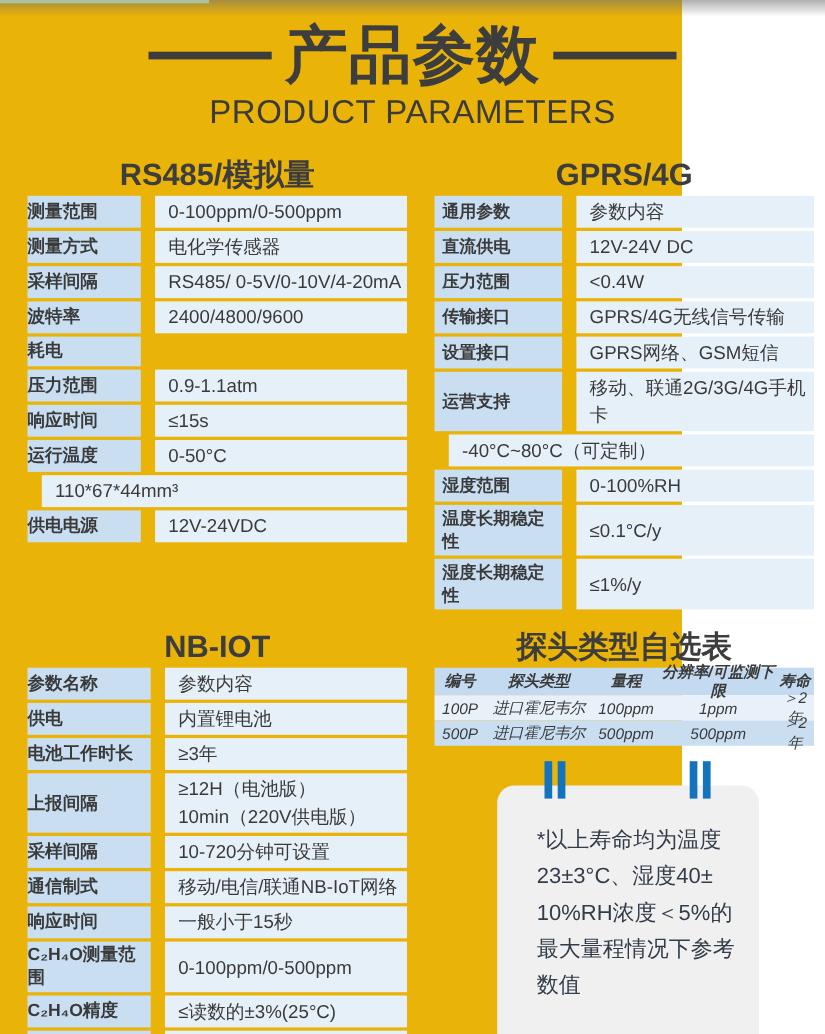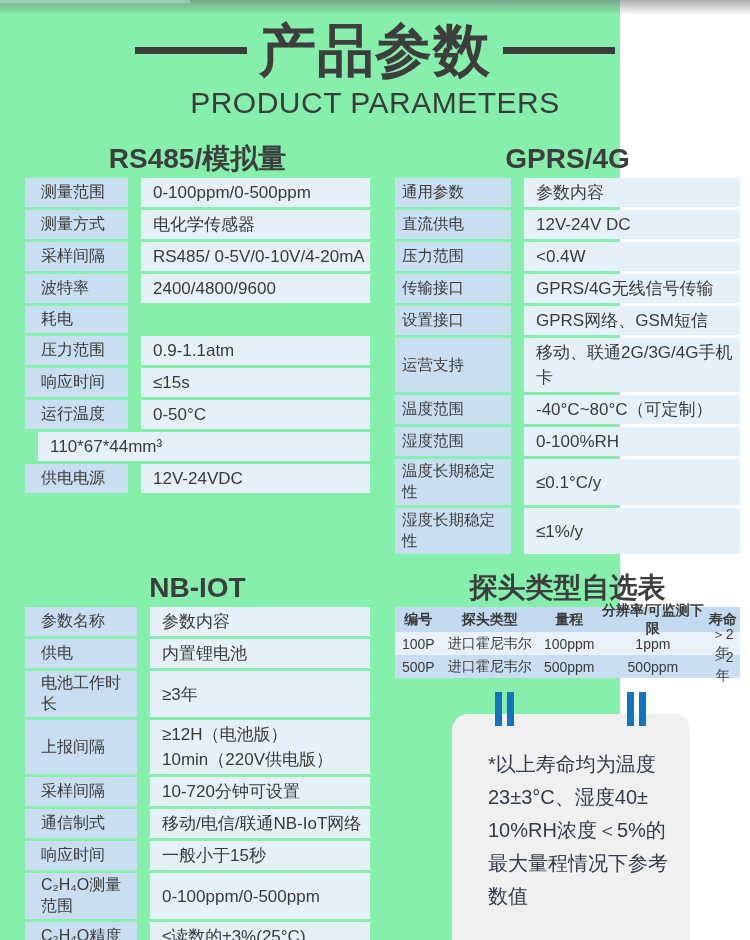--- a/index.html
+++ b/index.html
@@ -2,21 +2,21 @@
 <html><head>
 <meta charset="utf-8">
 <style>
   * { margin:0; padding:0; box-sizing:border-box; }
   html,body { background:#ffffff; }
   body {
     width:750px; height:940px; overflow:hidden;
     font-family:"Liberation Sans","DejaVu Sans",sans-serif;
     color:#3a3a3a;
   }
-  .page { position:relative; width:620px; height:940px; background:#86efac; }
+  .page { position:relative; width:620px; height:940px; background:#eab308; }
 
   
   .top-shade {
     position:absolute; top:0; left:0; width:750px; height:15px;
     background:linear-gradient(to bottom, rgba(110,110,110,.55), rgba(255,255,255,0));
     pointer-events:none;
   }
   .top-shade::before{
     content:""; position:absolute; top:0; left:0; width:190px; height:3px;
     background:#a9d8cf; opacity:.7;
@@ -36,34 +36,34 @@
   .section-heading {
     text-align:center; font-size:28px; font-weight:bold; color:#3d3d3d;
     height:33px; line-height:28px;
   }
   .grid-row.second { margin-top:17px; }
 
   
   .spec-row { display:flex; margin-bottom:3px; }
   .spec-label {
     width:103px; min-height:27px; background:#c9def1;
-    display:flex; align-items:center; padding:2px 2px 2px 16px;
-    font-size:16px; color:#3a3a3a; flex-shrink:0;
+    display:flex; align-items:center; padding:2px 2px 2px 0;
+    font-size:16px; color:#3a3a3a; flex-shrink:0;font-weight:bold;
   }
   .spec-value {
     flex:1; min-height:27px; background:#e6f0f9; margin-left:13px;
     display:flex; align-items:center; padding:2px 2px 2px 12px;
     font-size:17px; color:#3a3a3a; white-space:pre-line; line-height:25px;
   }
   .gprs .spec-label { width:116px; font-size:15.5px; padding-left:7px; }
   .nbiot .spec-label { width:112px; min-height:25px; }
   .nbiot .spec-value { min-height:25px; }
 
   
-  .probe-table { width:345px; font-size:14px; }
+  .probe-table { width:345px; font-size:14px;font-style:italic; }
   .probe-header { display:flex; background:#c3daf0; height:25px; align-items:center; font-weight:bold; }
   .probe-row { display:flex; height:23px; align-items:center; }
   .probe-row:nth-of-type(odd)  { background:#e8f1fa; }
   .probe-row:nth-of-type(even) { background:#c9def1; }
   .pc { text-align:center; }
   .pc0 { width:13.5%; } .pc1 { width:28%; } .pc2 { width:18%; } .pc3 { width:30.5%; } .pc4 { width:10%; }
 
   
   .note-wrap { position:relative; height:300px; margin-top:14px; }
   .note-card {
@@ -180,21 +180,20 @@
               <div class="spec-label">设置接口</div>
               <div class="spec-value">GPRS网络、GSM短信</div>
             </div>
 
             <div class="spec-row">
               <div class="spec-label">运营支持</div>
               <div class="spec-value">移动、联通2G/3G/4G手机卡</div>
             </div>
 
             <div class="spec-row">
-              <div class="spec-label">温度范围</div>
               <div class="spec-value">-40°C~80°C（可定制）</div>
             </div>
 
             <div class="spec-row">
               <div class="spec-label">湿度范围</div>
               <div class="spec-value">0-100%RH</div>
             </div>
 
             <div class="spec-row">
               <div class="spec-label">温度长期稳定性</div>

